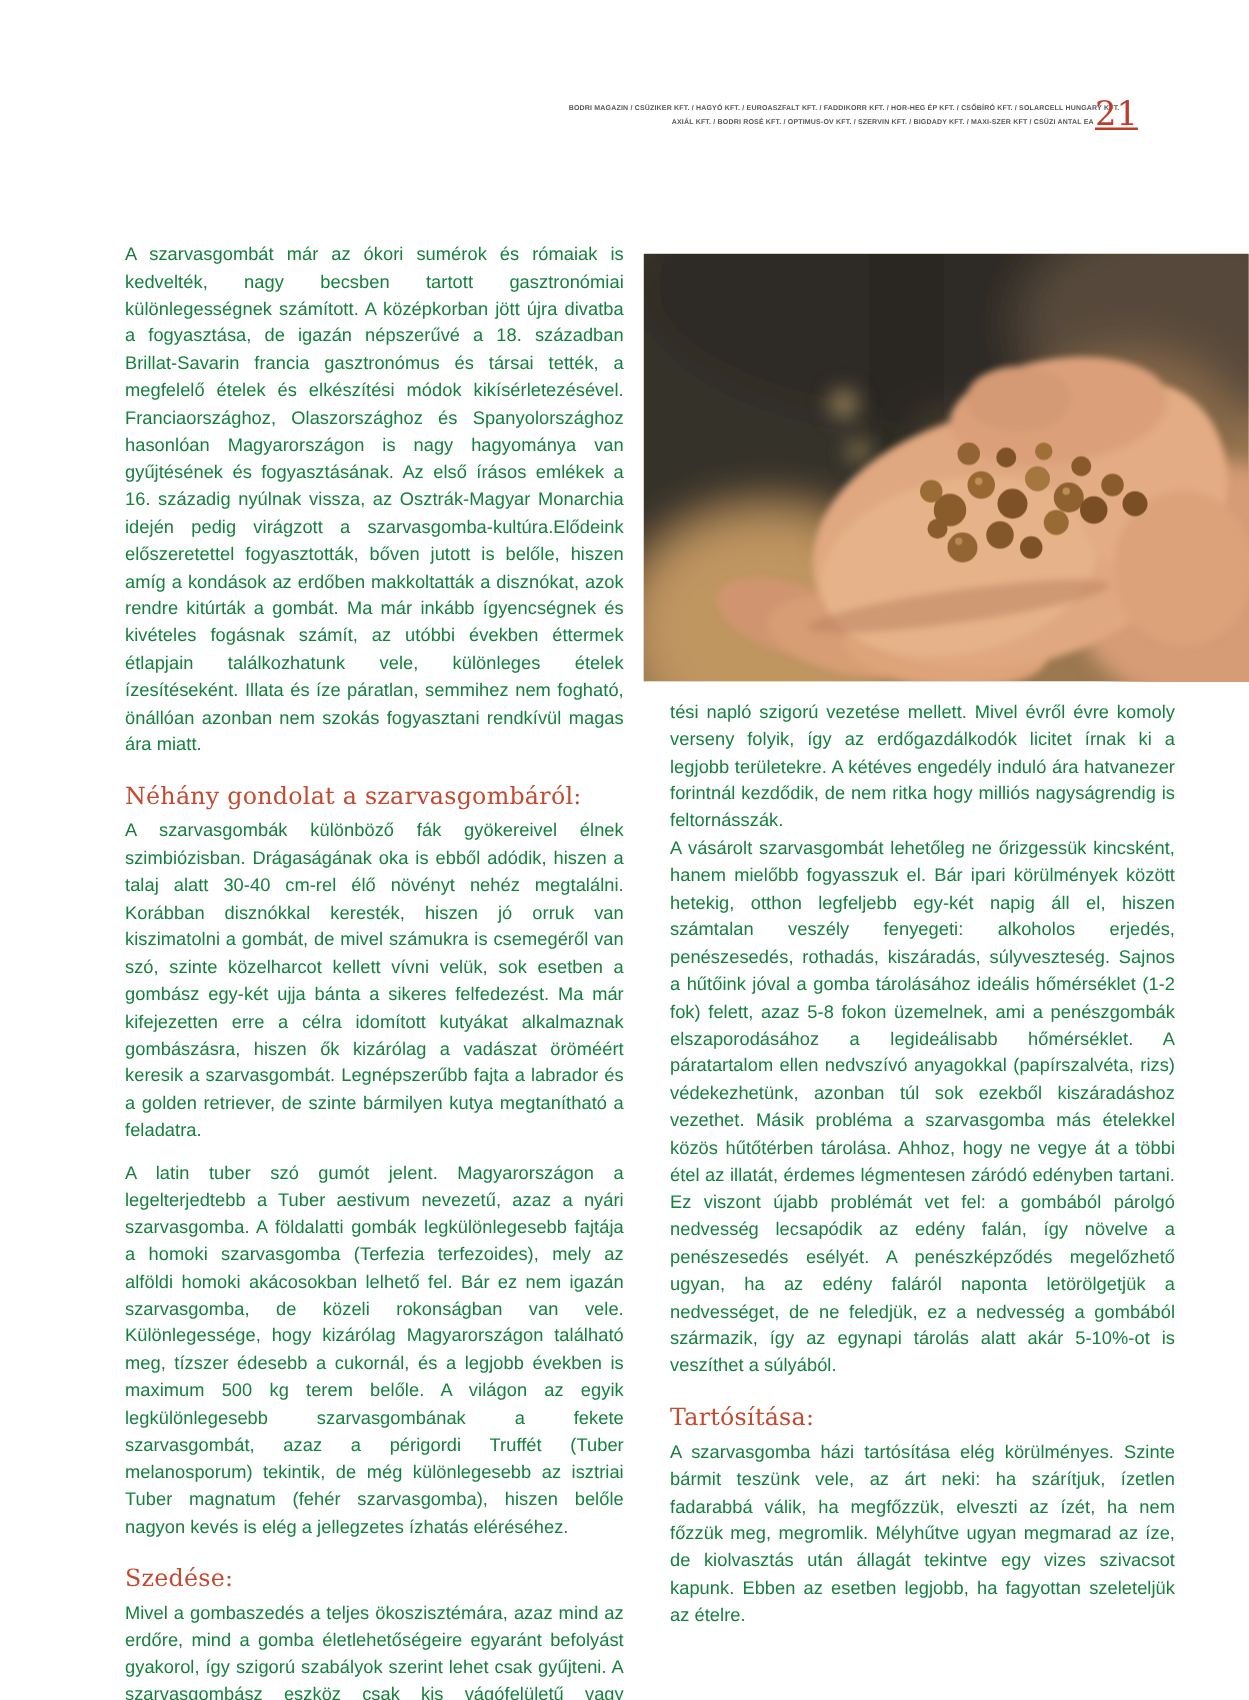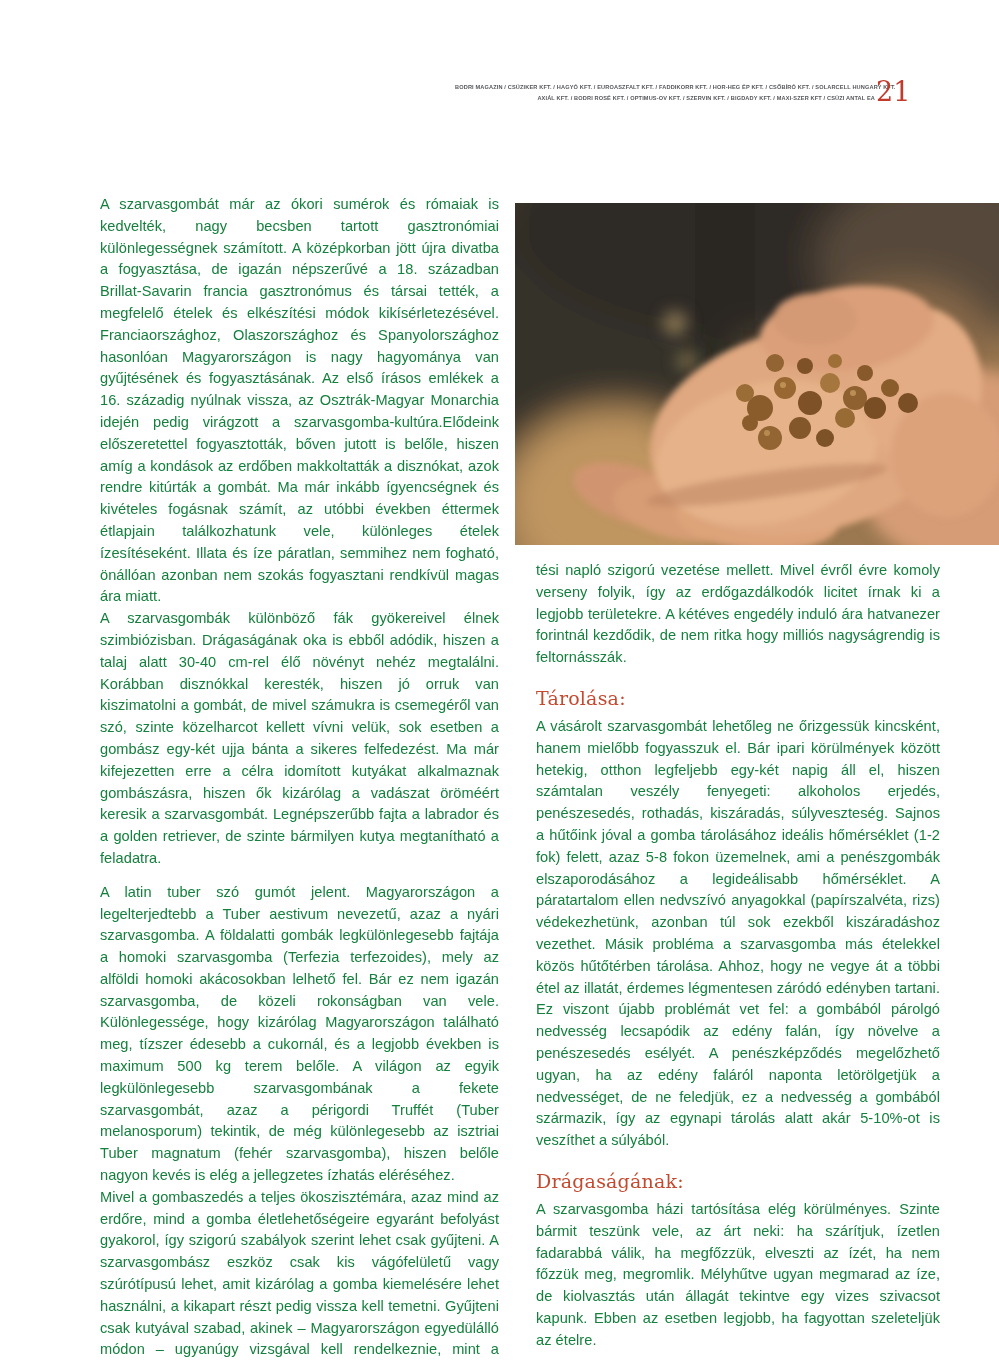--- a/index.html
+++ b/index.html
@@ -11,20 +11,21 @@
   .credits{
     position:absolute;top:82px;right:124px;width:420px;
     text-align:right;font-size:5.6px;line-height:11px;
     letter-spacing:0.15px;color:#55565a;font-weight:700;
     text-transform:uppercase;white-space:nowrap;
   }
   .pagenum{
     position:absolute;left:876px;top:78px;
     font-family:"DejaVu Serif",serif;font-size:27px;line-height:27px;
     color:#c13a2a;
+    text-decoration:underline;
   }
   
   .col{position:absolute;}
   .col.left {left:100px;top:194px;width:399px;}
   .col.right{left:536px;top:560px;width:404px;}
   .col p{
     margin:0;text-align:justify;
     font-size:14.6px;line-height:21.8px;color:#15803d;
     letter-spacing:0.05px;font-weight:400;
   }
@@ -112,25 +113,26 @@
       <circle cx="320" cy="158" r="7" fill="#9e7038"></circle>
       <circle cx="268" cy="182" r="3" fill="#c69a5d" opacity="0.8"></circle>
       <circle cx="338" cy="190" r="3" fill="#c69a5d" opacity="0.8"></circle>
       <circle cx="252" cy="230" r="3" fill="#c69a5d" opacity="0.7"></circle>
     </g>
   </svg>
 </figure>
 
 <div class="col left">
   <p>A szarvasgombát már az ókori sumérok és rómaiak is kedvelték, nagy becsben tartott gasztronómiai különlegességnek számított. A középkorban jött újra divatba a fogyasztása, de igazán népszerűvé a 18. században Brillat-Savarin francia gasztronómus és társai tették, a megfelelő ételek és elkészítési módok kikísérletezésével. Franciaországhoz, Olaszországhoz és Spanyolországhoz hasonlóan Magyarországon is nagy hagyománya van gyűjtésének és fogyasztásának. Az első írásos emlékek a 16. századig nyúlnak vissza, az Osztrák-Magyar Monarchia idején pedig virágzott a szarvasgomba-kultúra.Elődeink előszeretettel fogyasztották, bőven jutott is belőle, hiszen amíg a kondások az erdőben makkoltatták a disznókat, azok rendre kitúrták a gombát. Ma már inkább ígyencségnek és kivételes fogásnak számít, az utóbbi években éttermek étlapjain találkozhatunk vele, különleges ételek ízesítéseként. Illata és íze páratlan, semmihez nem fogható, önállóan azonban nem szokás fogyasztani rendkívül magas ára miatt.</p>
+  <h2>Néhány gondolat a szarvasgombáról:</h2>
   <p>A szarvasgombák különböző fák gyökereivel élnek szimbiózisban. Drágaságának oka is ebből adódik, hiszen a talaj alatt 30-40 cm-rel élő növényt nehéz megtalálni. Korábban disznókkal keresték, hiszen jó orruk van kiszimatolni a gombát, de mivel számukra is csemegéről van szó, szinte közelharcot kellett vívni velük, sok esetben a gombász egy-két ujja bánta a sikeres felfedezést. Ma már kifejezetten erre a célra idomított kutyákat alkalmaznak gombászásra, hiszen ők kizárólag a vadászat öröméért keresik a szarvasgombát. Legnépszerűbb fajta a labrador és a golden retriever, de szinte bármilyen kutya megtanítható a feladatra.</p>
   <p class="gap-top">A latin tuber szó gumót jelent. Magyarországon a legelterjedtebb a Tuber aestivum nevezetű, azaz a nyári szarvasgomba. A földalatti gombák legkülönlegesebb fajtája a homoki szarvasgomba (Terfezia terfezoides), mely az alföldi homoki akácosokban lelhető fel. Bár ez nem igazán szarvasgomba, de közeli rokonságban van vele. Különlegessége, hogy kizárólag Magyarországon található meg, tízszer édesebb a cukornál, és a legjobb években is maximum 500 kg terem belőle. A világon az egyik legkülönlegesebb szarvasgombának a fekete szarvasgombát, azaz a périgordi Truffét (Tuber melanosporum) tekintik, de még különlegesebb az isztriai Tuber magnatum (fehér szarvasgomba), hiszen belőle nagyon kevés is elég a jellegzetes ízhatás eléréséhez.</p>
+  <h2>Szedése:</h2>
   <p>Mivel a gombaszedés a teljes ökoszisztémára, azaz mind az erdőre, mind a gomba életlehetőségeire egyaránt befolyást gyakorol, így szigorú szabályok szerint lehet csak gyűjteni. A szarvasgombász eszköz csak kis vágófelületű vagy szúrótípusú lehet, amit kizárólag a gomba kiemelésére lehet használni, a kikapart részt pedig vissza kell temetni. Gyűjteni csak kutyával szabad, akinek – Magyarországon egyedülálló módon – ugyanúgy vizsgával kell rendelkeznie, mint a gazdájának. Magán- és állami erdőkben is lehetőség van szarvasgomba szedésre, természetesen gyűjtési engedély, valamint gyűj-</p>
 </div>
 
 <div class="col right">
   <p>tési napló szigorú vezetése mellett. Mivel évről évre komoly verseny folyik, így az erdőgazdálkodók licitet írnak ki a legjobb területekre. A kétéves engedély induló ára hatvanezer forintnál kezdődik, de nem ritka hogy milliós nagyságrendig is feltornásszák.</p>
-  <h2>Tárolása:</h2>
   <p>A vásárolt szarvasgombát lehetőleg ne őrizgessük kincsként, hanem mielőbb fogyasszuk el. Bár ipari körülmények között hetekig, otthon legfeljebb egy-két napig áll el, hiszen számtalan veszély fenyegeti: alkoholos erjedés, penészesedés, rothadás, kiszáradás, súlyveszteség. Sajnos a hűtőink jóval a gomba tárolásához ideális hőmérséklet (1-2 fok) felett, azaz 5-8 fokon üzemelnek, ami a penészgombák elszaporodásához a legideálisabb hőmérséklet. A páratartalom ellen nedvszívó anyagokkal (papírszalvéta, rizs) védekezhetünk, azonban túl sok ezekből kiszáradáshoz vezethet. Másik probléma a szarvasgomba más ételekkel közös hűtőtérben tárolása. Ahhoz, hogy ne vegye át a többi étel az illatát, érdemes légmentesen záródó edényben tartani. Ez viszont újabb problémát vet fel: a gombából párolgó nedvesség lecsapódik az edény falán, így növelve a penészesedés esélyét. A penészképződés megelőzhető ugyan, ha az edény faláról naponta letörölgetjük a nedvességet, de ne feledjük, ez a nedvesség a gombából származik, így az egynapi tárolás alatt akár 5-10%-ot is veszíthet a súlyából.</p>
-  <h2>Drágaságának:</h2>
+  <h2>Tartósítása:</h2>
   <p>A szarvasgomba házi tartósítása elég körülményes. Szinte bármit teszünk vele, az árt neki: ha szárítjuk, ízetlen fadarabbá válik, ha megfőzzük, elveszti az ízét, ha nem főzzük meg, megromlik. Mélyhűtve ugyan megmarad az íze, de kiolvasztás után állagát tekintve egy vizes szivacsot kapunk. Ebben az esetben legjobb, ha fagyottan szeleteljük az ételre.</p>
 
 </div>
 
 </body></html>

